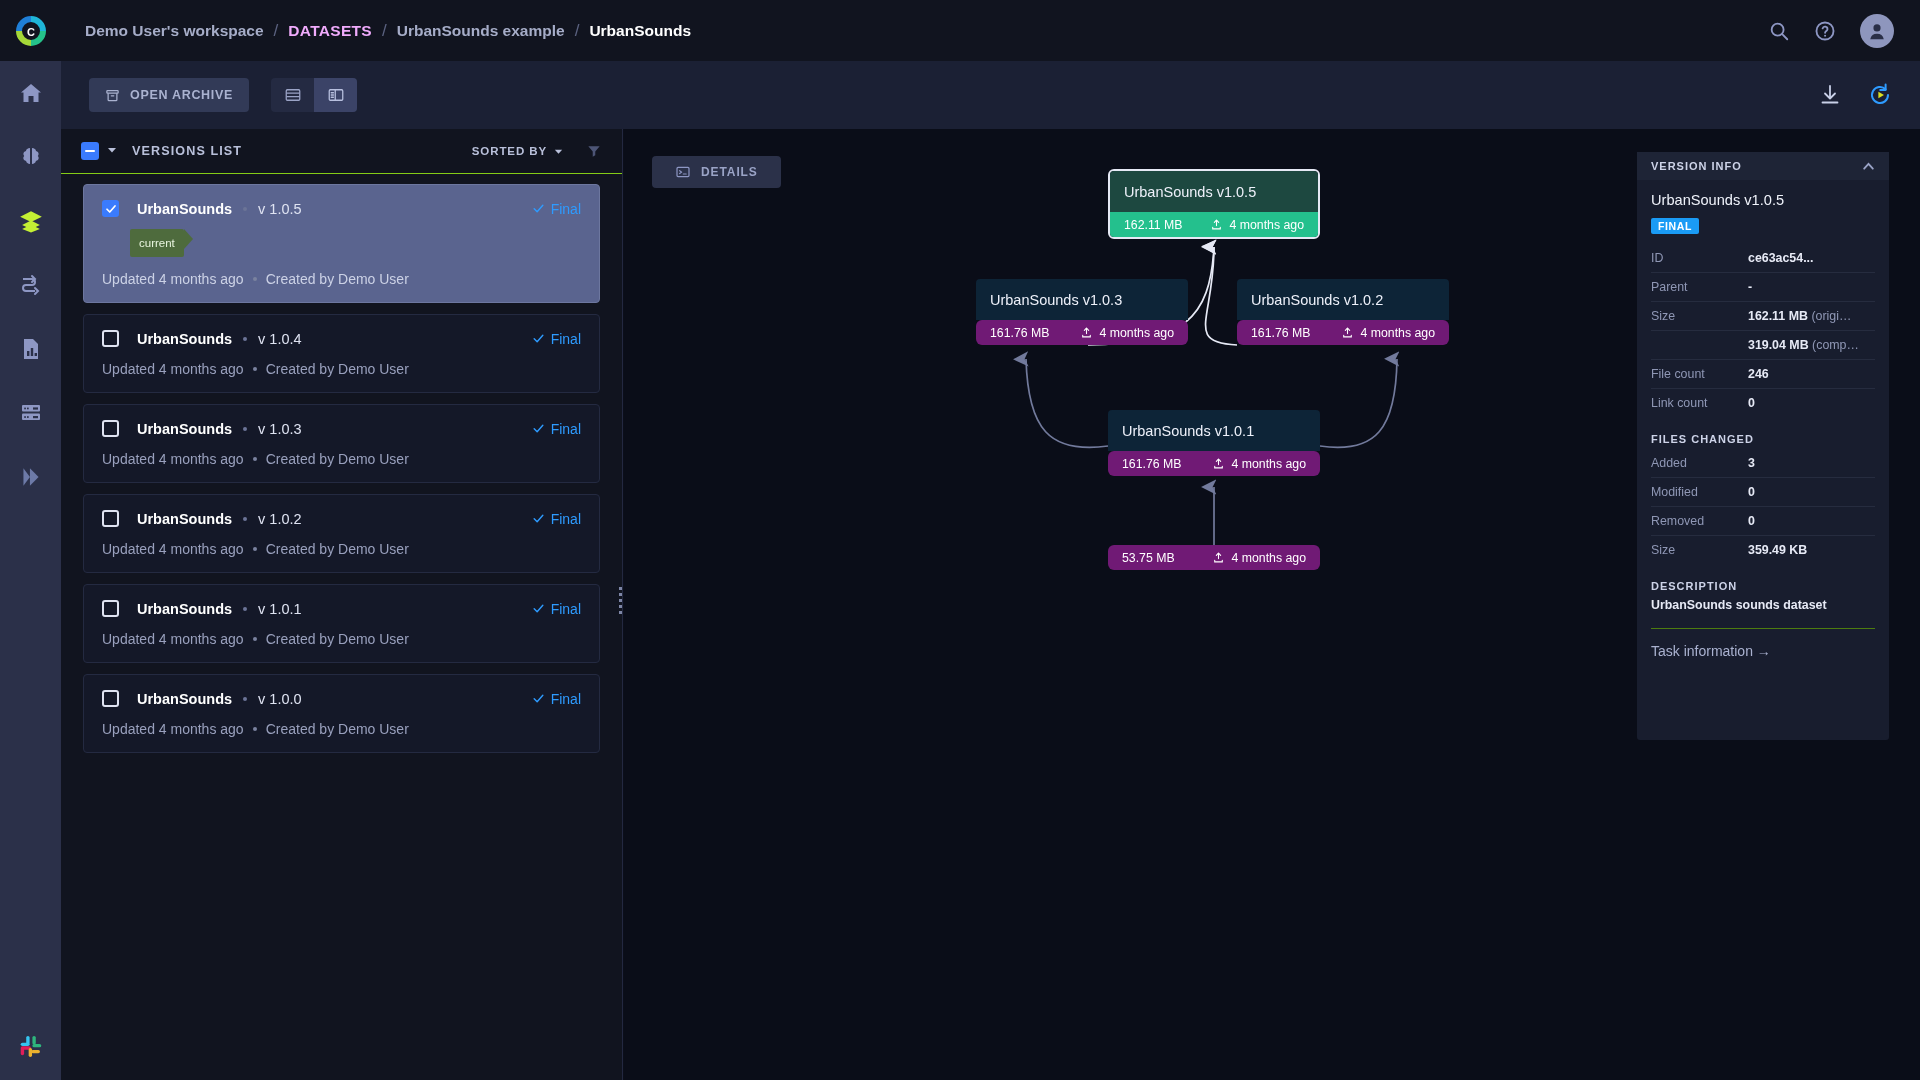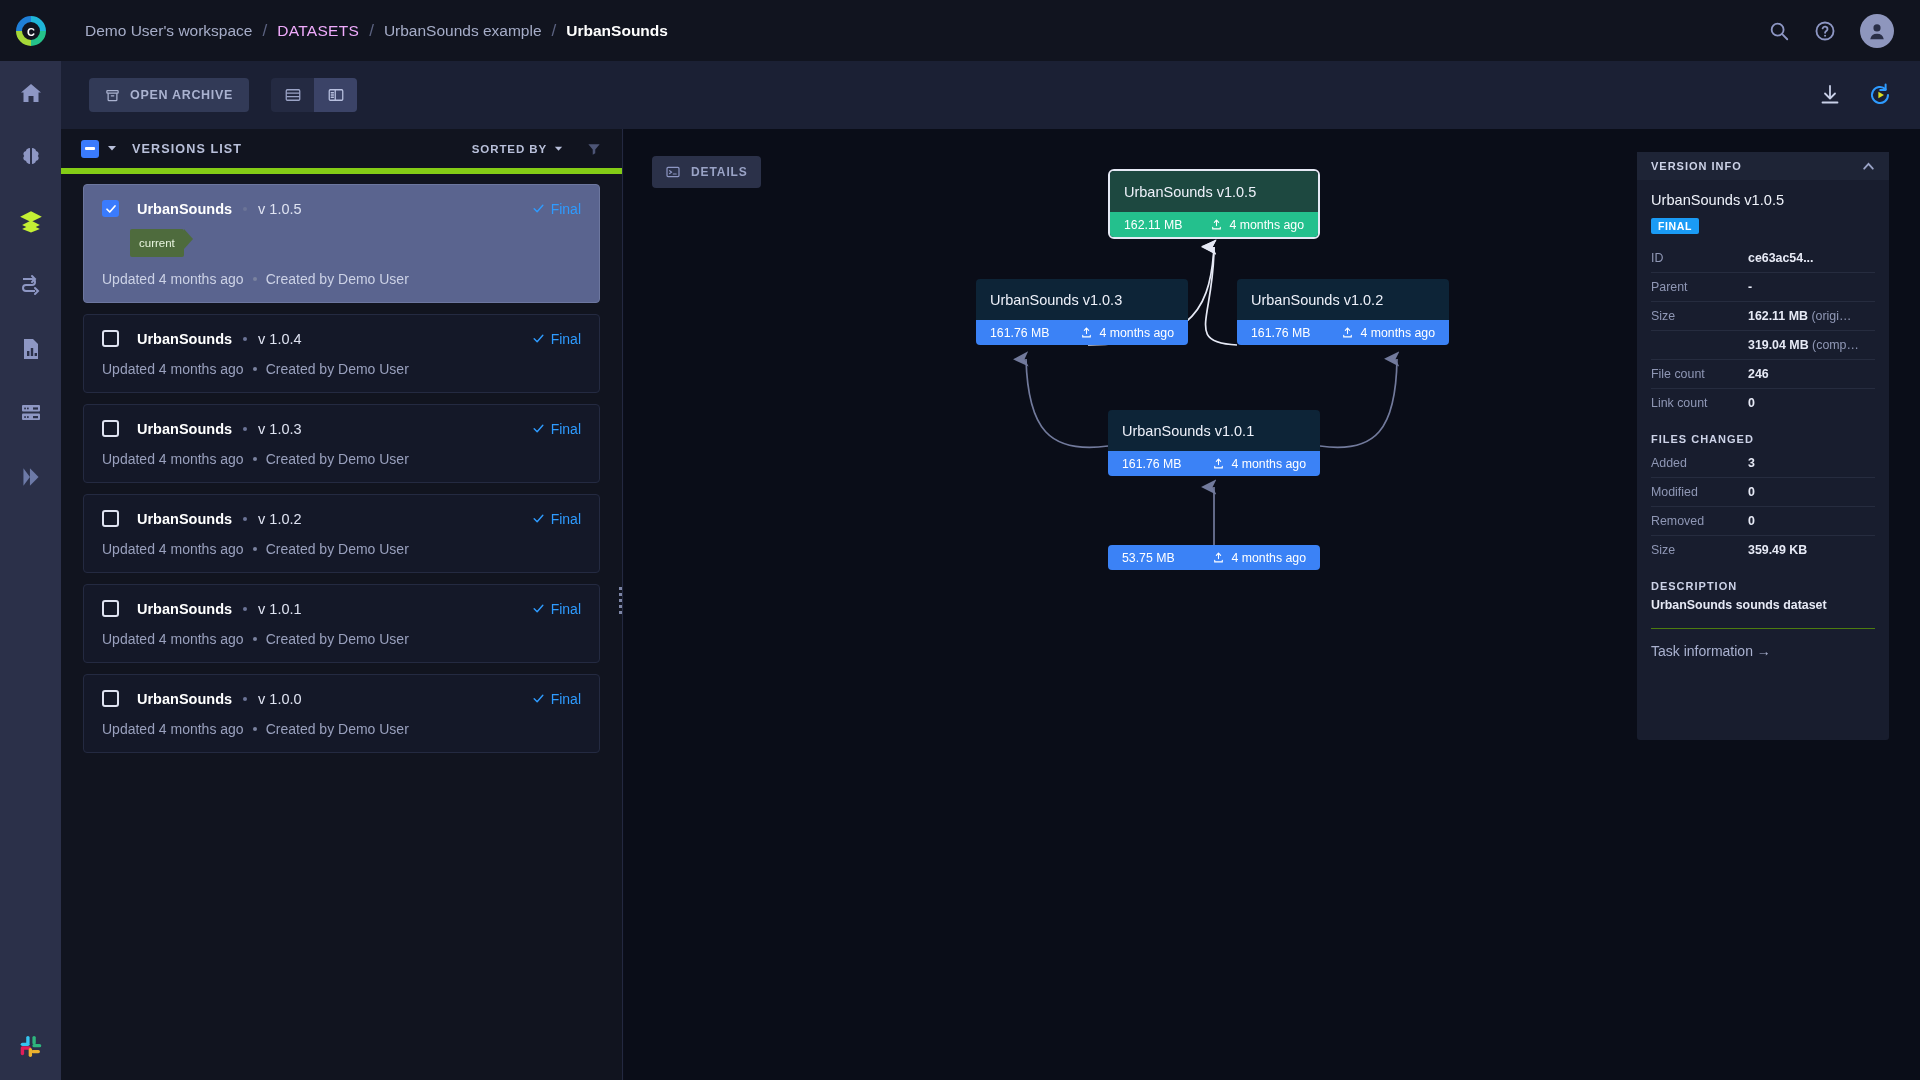--- a/index.html
+++ b/index.html
@@ -31,21 +31,21 @@
   #rail-spacer { flex: 1; }
   #rail-bottom { width: 61px; height: 70px; display:flex; align-items:center; justify-content:center; }
 
   
   #header {
     position: absolute; left: 61px; top: 0; width: 1859px; height: 61px;
     background: #11141f;
     display: flex; align-items: center;
   }
   #breadcrumb { display: flex; align-items: center; margin-left: 24px; gap: 10px; font-size: 15.5px; }
-  .crumb { color: #a6adc8; cursor: pointer; white-space: nowrap; }
+  .crumb { color: #a6adc8; cursor: pointer; white-space: nowrap; font-weight: bold; }
   .crumb.upper { color: #f0abfc; letter-spacing: .3px; }
   .crumb.active { color: #ffffff; font-weight: bold; cursor: default; }
   .crumb-sep { color: #5b6280; font-size: 17px; }
   #header-right { margin-left: auto; display: flex; align-items: center; gap: 24px; margin-right: 26px; }
   .hdr-icon { cursor: pointer; display: flex; align-items: center; justify-content: center; }
   #avatar {
     width: 34px; height: 34px; border-radius: 50%; background: #8e96bd;
     display: flex; align-items: center; justify-content: center; cursor: pointer;
   }
 
@@ -71,21 +71,21 @@
   #toolbar-right { margin-left: auto; display: flex; align-items: center; gap: 26px; margin-right: 28px; }
 
   
   #versions {
     position: absolute; left: 61px; top: 129px; width: 562px; height: 951px;
     background: #11141f;
     border-right: 1px solid #232840;
   }
   #versions-head {
     height: 45px; display: flex; align-items: center;
-    border-bottom: 6px solid #84cc16; padding: 0 20px;
+    border-bottom: 1px solid #84cc16; padding: 0 20px;
   }
   #vh-checkbox {
     width: 18px; height: 18px; background: #3a7bfd; border-radius: 3px;
     display: flex; align-items: center; justify-content: center; cursor: pointer;
   }
   #vh-checkbox .dash { width: 10px; height: 2.4px; background: #fff; border-radius: 1px; }
   .caret { margin-left: 7px; cursor: pointer; }
   #vh-title {
     margin-left: 14px; color: #b9c0da; font-size: 12.6px; font-weight: bold; letter-spacing: 1.1px;
   }
@@ -142,42 +142,42 @@
     gap: 3px; align-content: center; justify-content: center; cursor: col-resize;
   }
   #resizer i { background: #7e86a6; display: block; width: 3px; height: 3px; }
 
   
   #canvas {
     position: absolute; left: 624px; top: 129px; width: 1296px; height: 951px;
     background: #0a0d18;
   }
   #details-btn {
-    position: absolute; left: 28px; top: 27px; height: 32px; padding: 0 13px;
+    position: absolute; left: 28px; top: 27px; height: 32px; padding: 0 23px;
     background: #2b3149; border-radius: 4px;
     display: flex; align-items: center; gap: 10px;
     color: #9aa3c6; font-size: 12px; font-weight: bold; letter-spacing: .9px;
     cursor: pointer;
   }
   #graph { position: absolute; left: 0; top: 0; width: 1296px; height: 951px; }
   .node {
     position: absolute; width: 212px; border-radius: 4px; overflow: hidden; cursor: pointer;
   }
   .node .ntitle {
     height: 41px; display: flex; align-items: center; padding: 0 14px;
     color: #eef1fa; font-size: 14.5px;
   }
   .node .nfoot {
     height: 25px; display: flex; align-items: center; padding: 0 14px;
     font-size: 12.3px; color: #ffffff;
   }
   .node .nsize { white-space: nowrap; }
   .node .nage { margin-left: auto; display: flex; align-items: center; gap: 6px; white-space: nowrap; }
   .node.blue .ntitle { background: #0d2437; }
-  .node.blue .nfoot { background: #3b82f6; }
+  .node.blue .nfoot { background: #701a75; border-radius: 6px; }
   .node.green {
     border: 2px solid #e6e9f5; border-radius: 6px;
   }
   .node.green .ntitle { background: #1d4840; }
   .node.green .nfoot { background: #24c08d; }
 
   
   #info {
     position: absolute; left: 1637px; top: 152px; width: 252px; height: 588px;
     background: #181d2e; border-radius: 3px;

